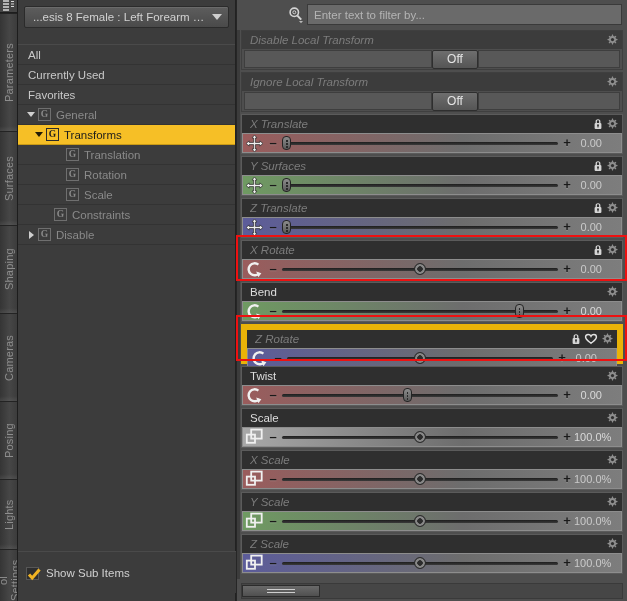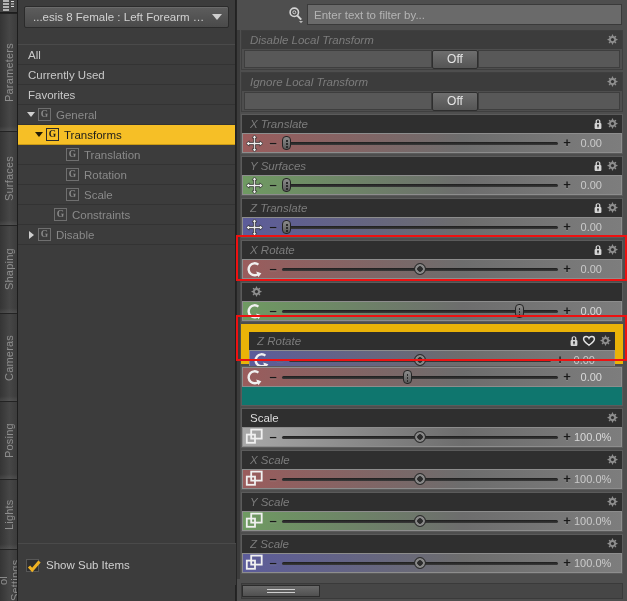--- a/index.html
+++ b/index.html
@@ -86,21 +86,21 @@
     border:1px solid #9a9a9a; color:#d6d6d6;
     font-size:9.5px; line-height:11px; text-align:center;
     font-family:"Liberation Serif", serif; font-weight:bold;
     margin-right:5px;
   }
   .trow.dim .gbox{ border-color:#6f6f6f; color:#8a8a8a; }
   .trow.sel .gbox{ border-color:#2b2b2b; color:#1c1c1c; }
   .tlabel{ white-space:nowrap; overflow:hidden; text-overflow:ellipsis;}
 
   .footer{
-    position:absolute; left:0; bottom:16px; width:218px; height:42px;
+    position:absolute; left:0; bottom:8px; width:218px; height:42px;
     background:#3c3c3c; border-top:1px solid #4a4a4a;
   }
   .chkrow{ display:flex; align-items:center; height:24px; margin-top:9px; padding-left:8px; }
   .chk{
     width:13px;height:13px;flex:0 0 13px;
     background:#2e2e2e;border:1px solid #575757; margin-right:7px;
     position:relative;
   }
   .chk svg{ position:absolute; left:-1px; top:-2px; }
   .chklabel{ font-size:11.5px; color:#d0d0d0; }
@@ -134,21 +134,21 @@
   .prow{
     position:relative;
     height:40px;
     margin-bottom:0px;
     background:#0f766e;
     border:1px solid #5b5b5b;
     border-top-color:#5b5b5b;
   }
   .prow + .prow{ margin-top:-1px; }
   .prow.sep{ margin-top:2px; }
-  .prow.fav{ border:8px solid #eab308; }
+  .prow.fav{ border:6px solid #eab308; }
 
   .plabel{
     height:18px; display:flex; align-items:center;
     padding:0 4px 0 8px;
     font-size:11.5px;
     background:#2f2f2f;
   }
   .plabel .ptext{ flex:1; white-space:nowrap; overflow:hidden;}
   .ptext.italic{ font-style:italic; color:#7c7c7c; }
   .ptext.normal{ color:#dedede; }
@@ -501,20 +501,21 @@
             <div class="track">
               <div class="trackline"></div>
               <div class="handle-dot" style="left: calc(50% - 6px);"></div>
             </div>
             <div class="plus">+</div>
             <div class="pval">0.00</div>
           </div>
         </div>
         <div class="prow sep">
           <div class="plabel">
+            <span class="ptext normal">Bend</span>
             <span class="icons">
               <svg width="12" height="12" viewBox="0 0 12 12">
                 <path d="M6 0.6 L7 0.6 L7.3 2.1 L8.5 2.6 L9.7 1.7 L10.4 2.4 L9.5 3.6 L10 4.8 L11.5 5.1 L11.5 6.1 L10 6.4 L9.5 7.6 L10.4 8.8 L9.7 9.5 L8.5 8.6 L7.3 9.1 L7 10.6 L6 10.6 L5.7 9.1 L4.5 8.6 L3.3 9.5 L2.6 8.8 L3.5 7.6 L3 6.4 L1.5 6.1 L1.5 5.1 L3 4.8 L3.5 3.6 L2.6 2.4 L3.3 1.7 L4.5 2.6 L5.7 2.1 Z" fill="#8e8e8e"></path>
                 <circle cx="6.5" cy="5.6" r="1.6" fill="#2f2f2f"></circle>
               </svg>
             </span>
           </div>
           <div class="ctl">
             <div class="swatch" style="background: linear-gradient(to right, rgb(111, 154, 98) 0%, rgb(109, 109, 109) 58%, rgb(125, 125, 125) 100%); border: 1px solid rgb(141, 141, 141);"></div>
             <div class="ctlicon">
@@ -562,20 +563,29 @@
             <div class="minus">–</div>
             <div class="track">
               <div class="trackline"></div>
               <div class="handle-dot" style="left: calc(50% - 6px);"></div>
             </div>
             <div class="plus">+</div>
             <div class="pval">0.00</div>
           </div>
         </div>
         <div class="prow sep">
+          <div class="plabel">
+            <span class="ptext normal">Twist</span>
+            <span class="icons">
+              <svg width="12" height="12" viewBox="0 0 12 12">
+                <path d="M6 0.6 L7 0.6 L7.3 2.1 L8.5 2.6 L9.7 1.7 L10.4 2.4 L9.5 3.6 L10 4.8 L11.5 5.1 L11.5 6.1 L10 6.4 L9.5 7.6 L10.4 8.8 L9.7 9.5 L8.5 8.6 L7.3 9.1 L7 10.6 L6 10.6 L5.7 9.1 L4.5 8.6 L3.3 9.5 L2.6 8.8 L3.5 7.6 L3 6.4 L1.5 6.1 L1.5 5.1 L3 4.8 L3.5 3.6 L2.6 2.4 L3.3 1.7 L4.5 2.6 L5.7 2.1 Z" fill="#8e8e8e"></path>
+                <circle cx="6.5" cy="5.6" r="1.6" fill="#2f2f2f"></circle>
+              </svg>
+            </span>
+          </div>
           <div class="ctl">
             <div class="swatch" style="background: linear-gradient(to right, rgb(154, 92, 92) 0%, rgb(109, 109, 109) 58%, rgb(125, 125, 125) 100%); border: 1px solid rgb(141, 141, 141);"></div>
             <div class="ctlicon">
               <svg width="19" height="19" viewBox="0 0 19 19">
                 <path d="M14.2 13.2 A6 6 0 1 1 13.4 4.6" fill="none" stroke="#f0f0f0" stroke-width="2.4"></path>
                 <path d="M11.2 11.6 L16.4 13.2 L13.4 17.2 Z" fill="#f0f0f0"></path>
               </svg>
             </div>
             <div class="minus">–</div>
             <div class="track">

